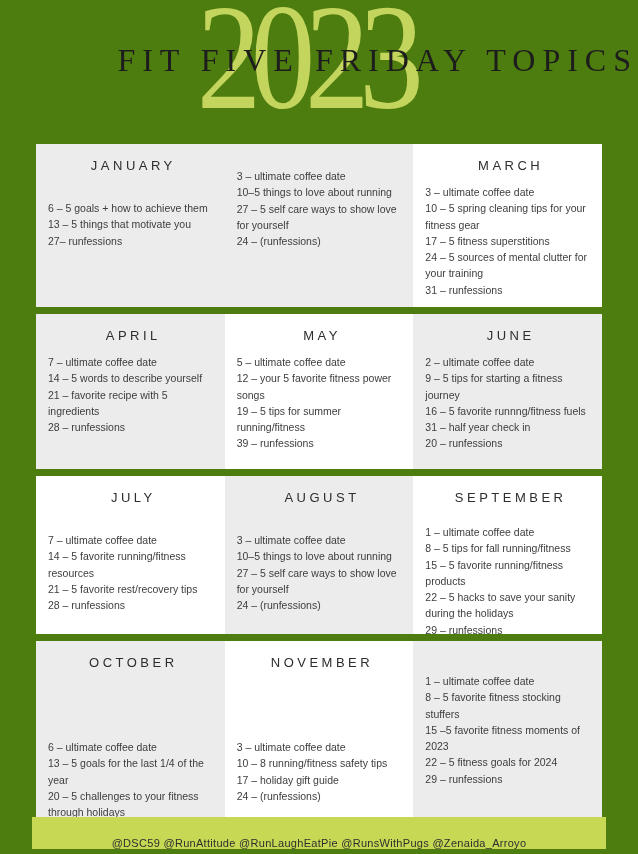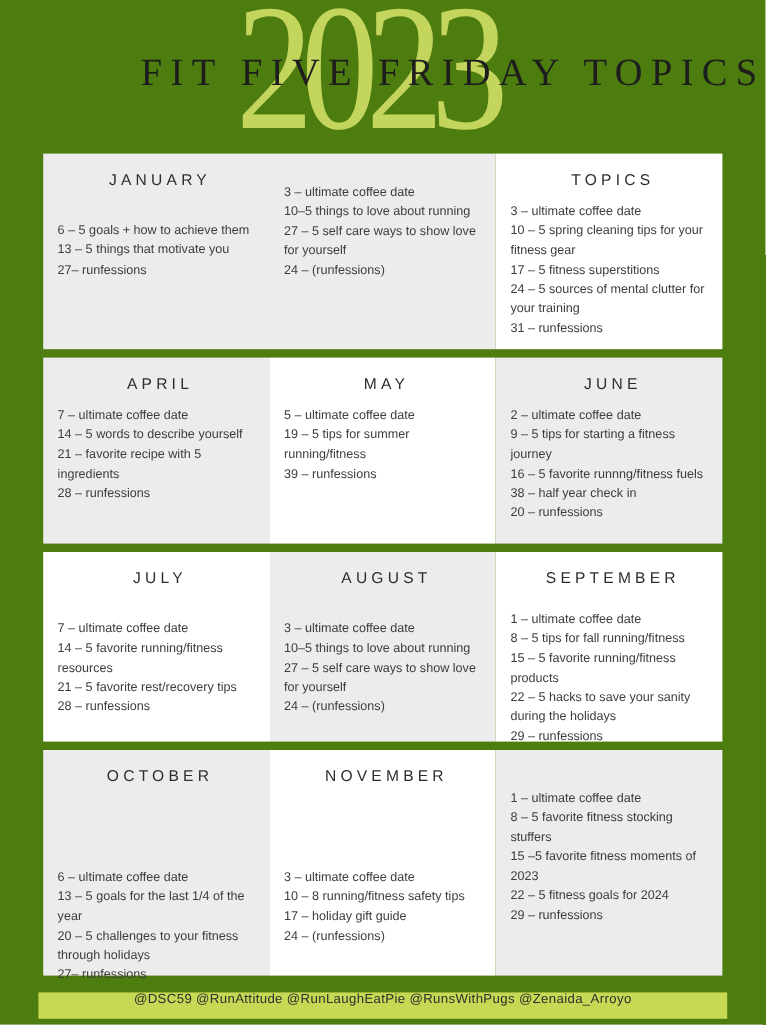--- a/index.html
+++ b/index.html
@@ -9,37 +9,37 @@
   
   .header{position:relative;height:133px;}
   .year{position:absolute;top:-18px;left:-14px;width:100%;text-align:center;
         font-family:"Liberation Serif",serif;font-size:150px;line-height:1;
         letter-spacing:-12px;color:#c4d55e;transform:scaleX(.86);transform-origin:50% 50%;}
   .title{position:absolute;top:42px;left:0;width:100%;margin:0;text-align:right;
          font-family:"Liberation Serif",serif;font-weight:400;font-size:32px;
          letter-spacing:7px;color:#1d1d1d;white-space:nowrap;}
 
   
-  .grid{position:absolute;top:128px;left:36px;width:566px;
+  .grid{position:absolute;top:144px;left:36px;width:566px;
         display:grid;grid-template-columns:repeat(3,1fr);
         grid-template-rows:163px 155px 158px 188px;gap:7px 0;}
   .cell{background:#ffffff;padding:8px 6px 6px 12px;box-sizing:border-box;
         color:#3d3d3d;font-size:10.5px;line-height:1.55;}
   .cell.shaded{background:#ececec;}
   .month{margin:4px 0 0;text-align:center;font-size:13px;font-weight:500;
          letter-spacing:3.5px;color:#2d2d2d;}
   .items p{margin:0;}
   .gap-sm .items{margin-top:8px;}
   .gap-md .items{margin-top:16px;}
   .gap-lg .items{margin-top:24px;}
   .gap-xl .items{margin-top:66px;}
 
   
-  .footer-bar{position:absolute;left:32px;right:32px;bottom:5px;height:22px;
-              background:#c6d854;display:flex;align-items:flex-start;justify-content:center;
+  .footer-bar{position:absolute;left:32px;right:32px;bottom:5px;height:32px;
+              background:#c6d854;display:flex;align-items:flex-end;justify-content:center;
               font-size:11px;font-weight:500;letter-spacing:.3px;color:#2e2e2e;}
 </style>
 </head>
 <body>
 
 <div class="page">
 
   <div class="header">
     <div class="year">2023</div>
     <h1 class="title">FIT FIVE FRIDAY TOPICS</h1>
@@ -59,21 +59,21 @@
     <section class="cell shaded gap-md">
       <div class="items">
         <p>3 – ultimate coffee date</p>
         <p>10–5 things to love about running</p>
         <p>27 – 5 self care ways to show love for yourself</p>
         <p>24 – (runfessions)</p>
       </div>
     </section>
 
     <section class="cell gap-sm">
-      <h2 class="month">TOPICS</h2>
+      <h2 class="month">MARCH</h2>
       <div class="items">
         <p>3 – ultimate coffee date</p>
         <p>10 – 5 spring cleaning tips for your fitness gear</p>
         <p>17 – 5 fitness superstitions</p>
         <p>24 – 5 sources of mental clutter for your training</p>
         <p>31 – runfessions</p>
       </div>
     </section>
 
     <section class="cell shaded gap-sm">
@@ -83,32 +83,33 @@
         <p>14 – 5 words to describe yourself</p>
         <p>21 – favorite recipe with 5 ingredients</p>
         <p>28 – runfessions</p>
       </div>
     </section>
 
     <section class="cell gap-sm">
       <h2 class="month">MAY</h2>
       <div class="items">
         <p>5 – ultimate coffee date</p>
+        <p>12 – your 5 favorite fitness power songs</p>
         <p>19 – 5 tips for summer running/fitness</p>
         <p>39 – runfessions</p>
       </div>
     </section>
 
     <section class="cell shaded gap-sm">
       <h2 class="month">JUNE</h2>
       <div class="items">
         <p>2 – ultimate coffee date</p>
         <p>9 – 5 tips for starting a fitness journey</p>
         <p>16 – 5 favorite runnng/fitness fuels</p>
-        <p>38 – half year check in</p>
+        <p>31 – half year check in</p>
         <p>20 – runfessions</p>
       </div>
     </section>
 
     <section class="cell gap-lg">
       <h2 class="month">JULY</h2>
       <div class="items">
         <p>7 – ultimate coffee date</p>
         <p>14 – 5 favorite running/fitness resources</p>
         <p>21 – 5 favorite rest/recovery tips</p>

